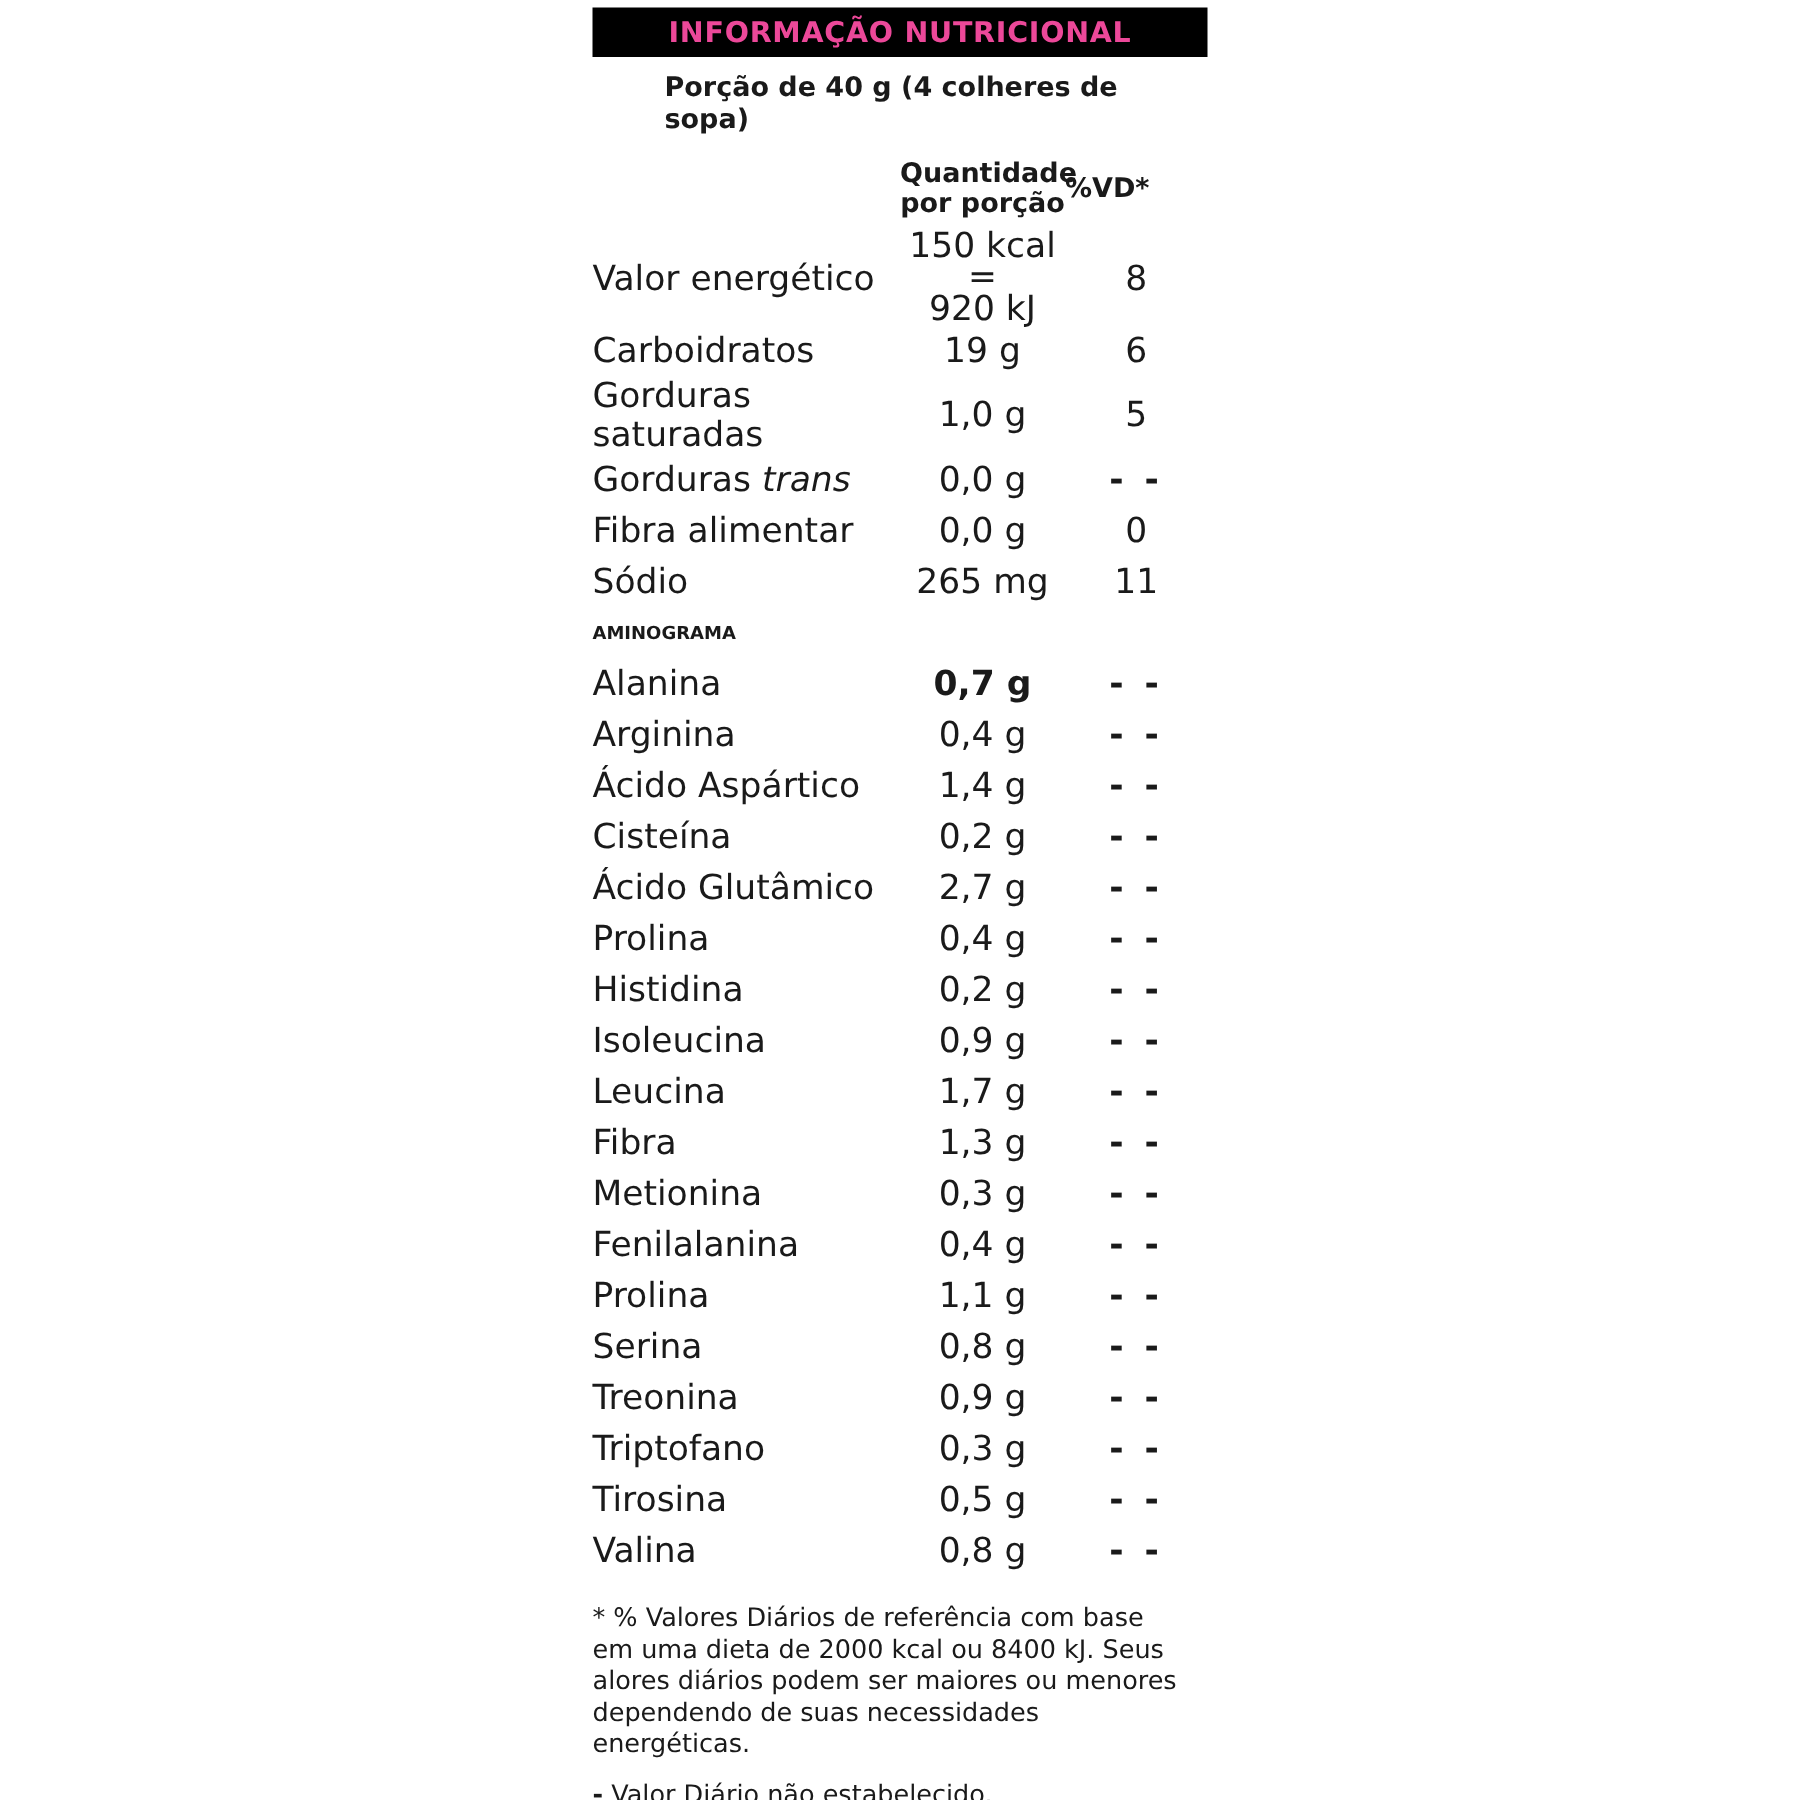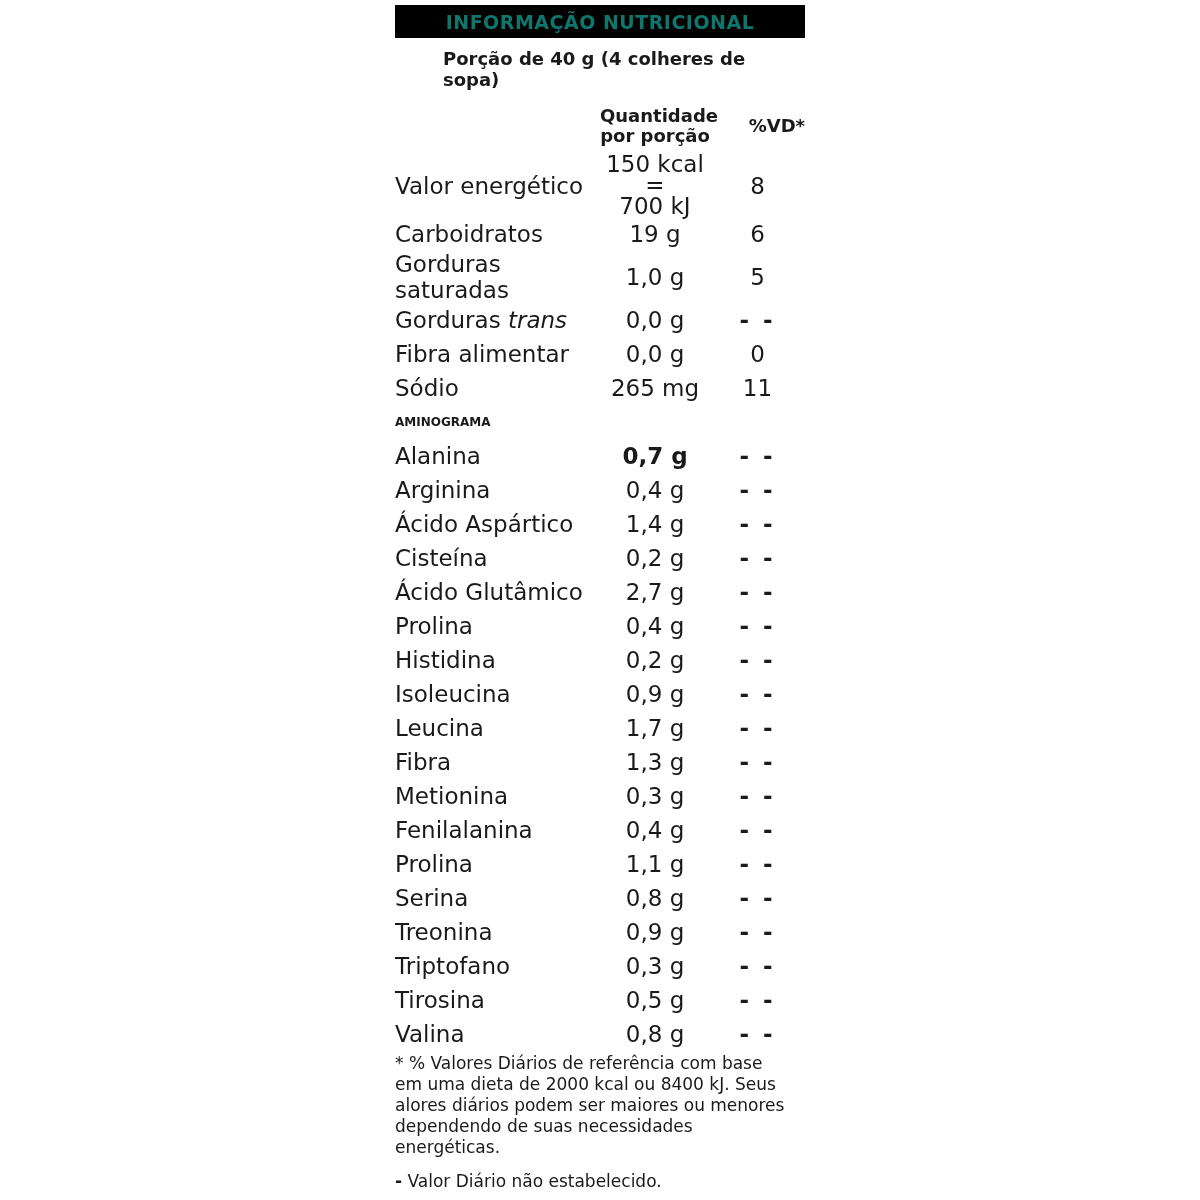--- a/index.html
+++ b/index.html
@@ -12,21 +12,21 @@
     font-family: "DejaVu Sans", sans-serif;
     color: #1a1a1a;
   }
   .content {
     width: 410px;
     margin: 0 auto;
     padding-top: 5px;
   }
   .title-bar {
     background: #000000;
-    color: #0f766e;
+    color: #ec4899;
     height: 33px;
     display: flex;
     align-items: center;
     justify-content: center;
     font-weight: bold;
     font-size: 19px;
     letter-spacing: 0.5px;
   }
   .serving {
     margin-top: 10px;
@@ -36,42 +36,42 @@
   }
   .col-headers {
     display: grid;
     grid-template-columns: 205px 110px 95px;
     margin-top: 16px;
     font-weight: bold;
     font-size: 18px;
     line-height: 20px;
   }
   .c-qty { text-align: center; white-space: pre-line; }
-  .c-dv  { text-align: right; align-self: center; }
+  .c-dv  { text-align: left; align-self: center; }
   .rows { margin-top: 8px; }
   .row {
     display: grid;
     grid-template-columns: 205px 110px 95px;
     align-items: center;
     min-height: 34px;
     font-size: 23px;
   }
   .cell.qty { text-align: center; white-space: pre-line; line-height: 21px; }
   .cell.dv  { text-align: center; }
   .cell.qty.bold { font-weight: bold; }
   .dv.dashes { font-weight: bold; letter-spacing: 3px; white-space: nowrap; }
   .amino-title {
     font-weight: bold;
     font-size: 12px;
     min-height: 34px;
     display: flex;
     align-items: center;
   }
   .footnote {
-    margin-top: 2px;
+    margin-top: 18px;
     font-size: 17px;
     line-height: 21px;
     white-space: pre-line;
   }
   .footnote2 {
     margin-top: 13px;
     font-size: 17px;
   }
   .nd-dash { font-weight: bold; }
 </style>
@@ -91,21 +91,21 @@
       <div class="c-label"></div>
       <div class="c-qty">Quantidade
 por porção</div>
       <div class="c-dv">%VD*</div>
     </div>
 
     <div class="rows" id="nutrient-rows">
         <div class="row">
           <div class="cell label">Valor energético</div>
           <div class="cell qty">150 kcal =
-700 kJ</div>
+920 kJ</div>
           <div class="cell dv">8</div>
         </div>
         <div class="row">
           <div class="cell label">Carboidratos</div>
           <div class="cell qty">19 g</div>
           <div class="cell dv">6</div>
         </div>
         <div class="row">
           <div class="cell label">Gorduras saturadas</div>
           <div class="cell qty">1,0 g</div>

